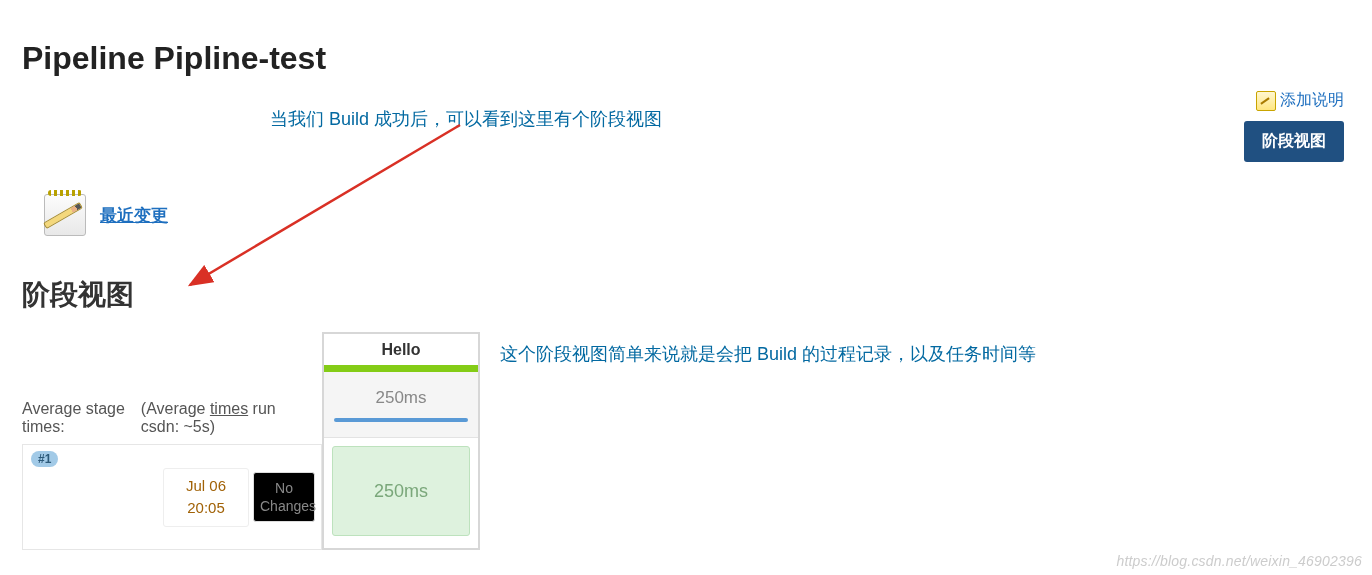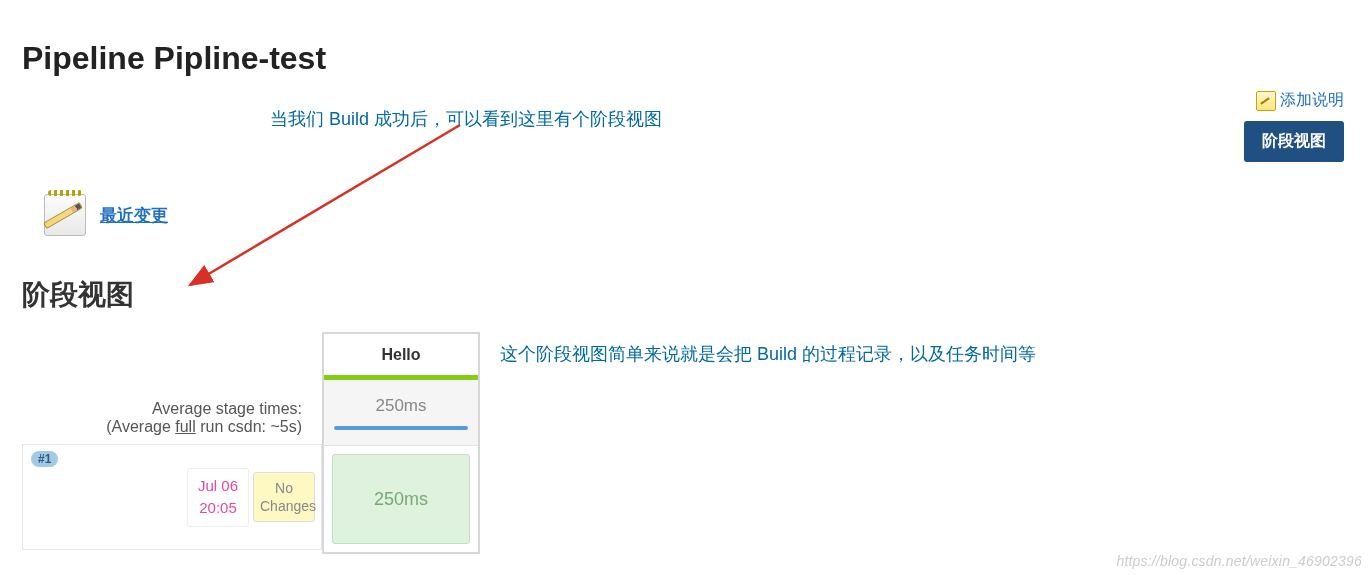--- a/index.html
+++ b/index.html
@@ -149,24 +149,23 @@
       border-collapse: collapse;
     }
     .stage-left {
       width: 300px;
       display: flex;
       flex-direction: column;
     }
     .avg-header {
       height: 112px;
       display: flex;
-      flex-direction: column;
       justify-content: flex-end;
       align-items: flex-end;
-      padding: 8px 20px 8px 0;
+      padding: 8px 12px 8px 0;
       color: #555;
       font-size: 16px;
     }
     .avg-header .line1 { }
     .avg-header .line2 { }
     .avg-header .full { text-decoration: underline; }
     .build-row {
       height: 106px;
       display: flex;
       align-items: center;
@@ -184,53 +183,53 @@
       color: #2d5a7a;
       border-radius: 10px;
       padding: 1px 7px;
       font-size: 12px;
       font-weight: bold;
     }
     .date-box {
       background: #fff;
       border: 1px solid #eee;
       border-radius: 3px;
-      padding: 6px 10px;
+      padding: 6px 22px;
       text-align: center;
-      color: #ec4899;
+      color: #a16207;
       font-size: 15px;
       line-height: 1.5;
     }
     .changes-box {
-      background: #fef9c3;
+      background: #000000;
       border: 1px solid #ddd;
       border-radius: 3px;
       padding: 6px 6px;
       text-align: center;
       color: #888;
       font-size: 14px;
       line-height: 1.3;
       width: 62px;
     }
     .stage-col {
       width: 158px;
       border: 2px solid #d7d7d7;
       display: flex;
       flex-direction: column;
       background: #fff;
     }
     .stage-name {
-      height: 46px;
+      height: 38px;
       display: flex;
       align-items: center;
       justify-content: center;
       font-weight: bold;
       font-size: 16px;
       color: #333;
-      border-bottom: 5px solid #84cc16;
+      border-bottom: 7px solid #84cc16;
     }
     .stage-avg {
       height: 66px;
       background: #f5f5f5;
       display: flex;
       flex-direction: column;
       align-items: center;
       justify-content: center;
       color: #888;
       font-size: 17px;
@@ -307,21 +306,21 @@
   <a href="#">最近变更</a>
 </div>
 
 <h2 class="stageview-heading">阶段视图</h2>
 
 <div class="stage-view">
   <div class="stage-left">
     <div class="avg-header">
       <div class="line1">Average stage times:</div>
       <div class="line2">
-        <span>(Average </span><span class="full">full</span><span> run csdn: ~5s)</span>
+        <span>(Average </span><span class="full">times</span><span> run csdn: ~5s)</span>
       </div>
     </div>
     <div class="build-row">
       <div class="build-badge">#1</div>
       <div class="date-box">
         <div>Jul 06</div>
         <div>20:05</div>
       </div>
       <div class="changes-box">
         <div>No</div>

